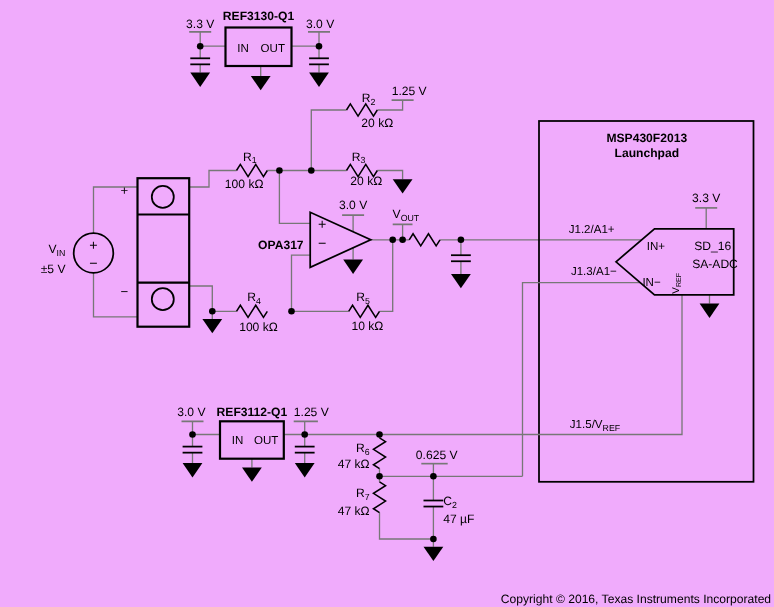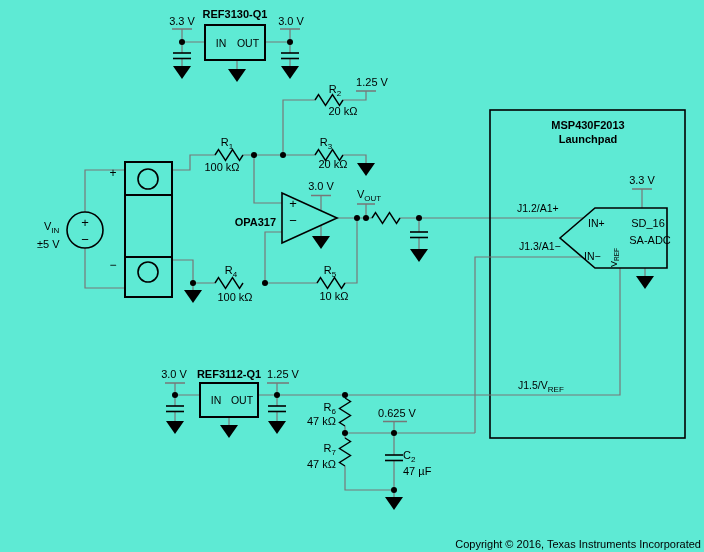--- a/index.html
+++ b/index.html
@@ -1,16 +1,16 @@
 <!DOCTYPE html>
 <html><head>
 <meta charset="utf-8">
 <style>
   html,body{margin:0;padding:0;background:#ffffff;}
-  .page{position:relative;width:704px;height:552px;background:#5eead4;overflow:hidden;}
+  .page{position:relative;width:704px;height:552px;background:#f0abfc;overflow:hidden;}
   text{font-family:"Liberation Sans","DejaVu Sans",sans-serif;fill:#000;font-size:11px;}
   .b{font-weight:bold;}
   .mid{text-anchor:middle;}
   .end{text-anchor:end;}
   .s10{font-size:10.5px;}
   .s12{font-size:12px;}
   .s13{font-size:13px;}
   .s9{font-size:9px;}
   .sub{font-size:8px;}
   .sub2{font-size:6.5px;}

